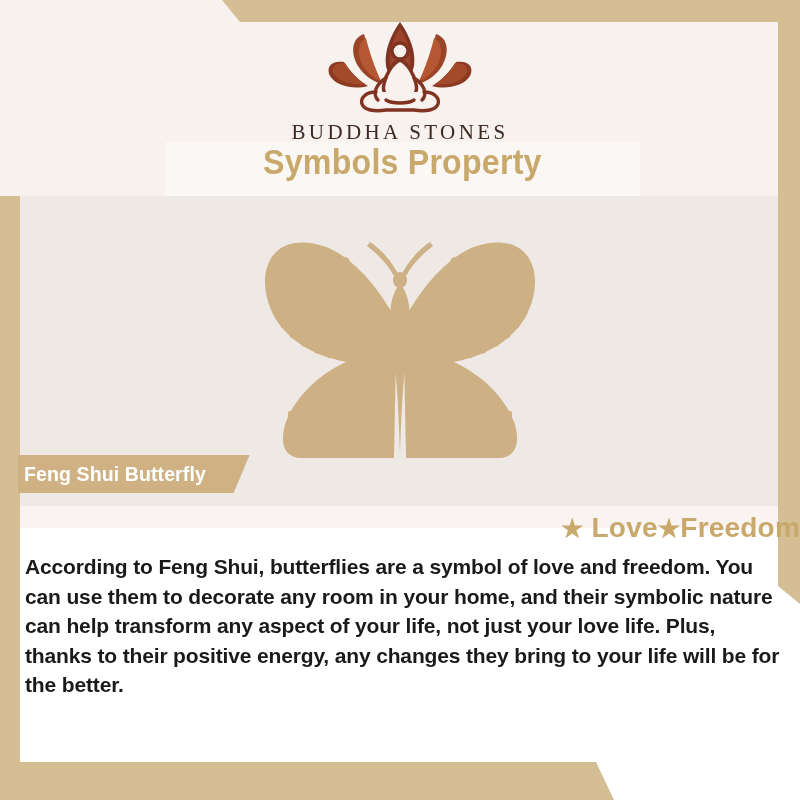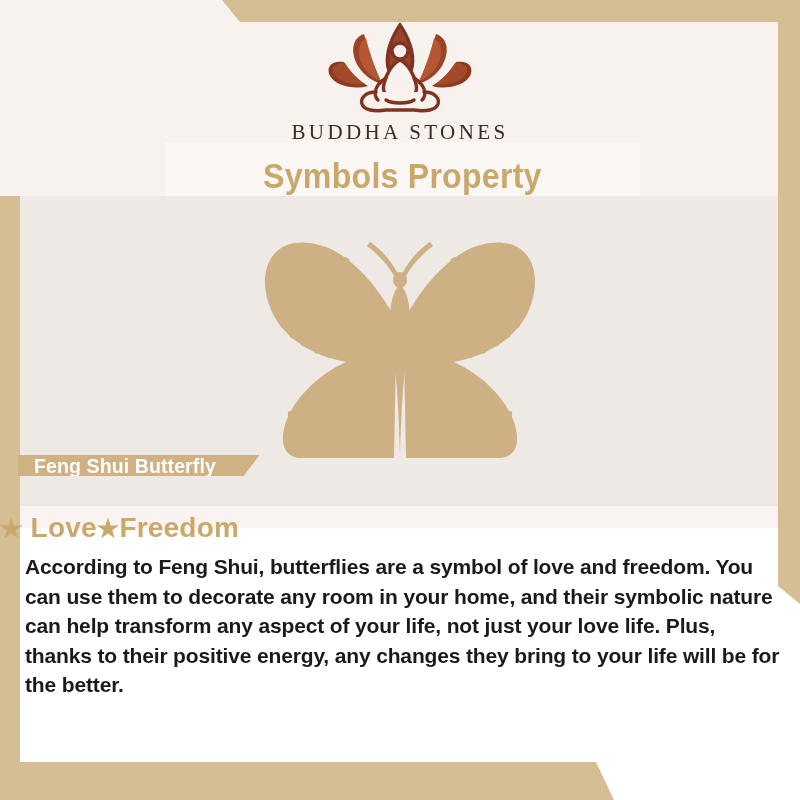--- a/index.html
+++ b/index.html
@@ -113,21 +113,21 @@
 
   
   .title-bar {
     position: absolute;
     left: 165px;
     top: 142px;
     width: 475px;
     height: 54px;
     background: #fbf7f4;
     display: flex;
-    align-items: flex-end;
+    align-items: flex-start;
     justify-content: center;
   }
   .title-text {
     font-family: "Liberation Sans Narrow", "Liberation Sans", sans-serif;
     font-size: 35px;
     font-weight: bold;
     color: #c9a96b;
     letter-spacing: 0.2px;
     transform: scaleX(0.92);
   }
@@ -139,22 +139,22 @@
     top: 228px;
     width: 364px;
     height: 230px;
   }
 
   
   .label-banner {
     position: absolute;
     left: 18px;
     top: 455px;
-    height: 21px;
-    padding: 0 30px 0 16px;
+    height: 38px;
+    padding: 0 30px 0 6px;
     background: #cfb184;
     display: flex;
     align-items: center;
     clip-path: polygon(0 0, 100% 0, calc(100% - 16px) 100%, 0 100%);
   }
   .label-text {
     font-family: "Liberation Sans Narrow", "Liberation Sans", sans-serif;
     font-size: 21px;
     font-weight: bold;
     color: #ffffff;
@@ -163,21 +163,21 @@
     transform-origin: left center;
     white-space: nowrap;
   }
 
   
   .headline {
     position: absolute;
     left: 0;
     top: 512px;
     width: 800px;
-    text-align: left;
+    text-align: right;
     font-family: "Liberation Sans Narrow", "Liberation Sans", sans-serif;
     font-size: 28px;
     font-weight: bold;
     color: #c9a96b;
     letter-spacing: 0.2px;
   }
   .headline .star { font-size: 25px; }
 
   
   .paragraph {

